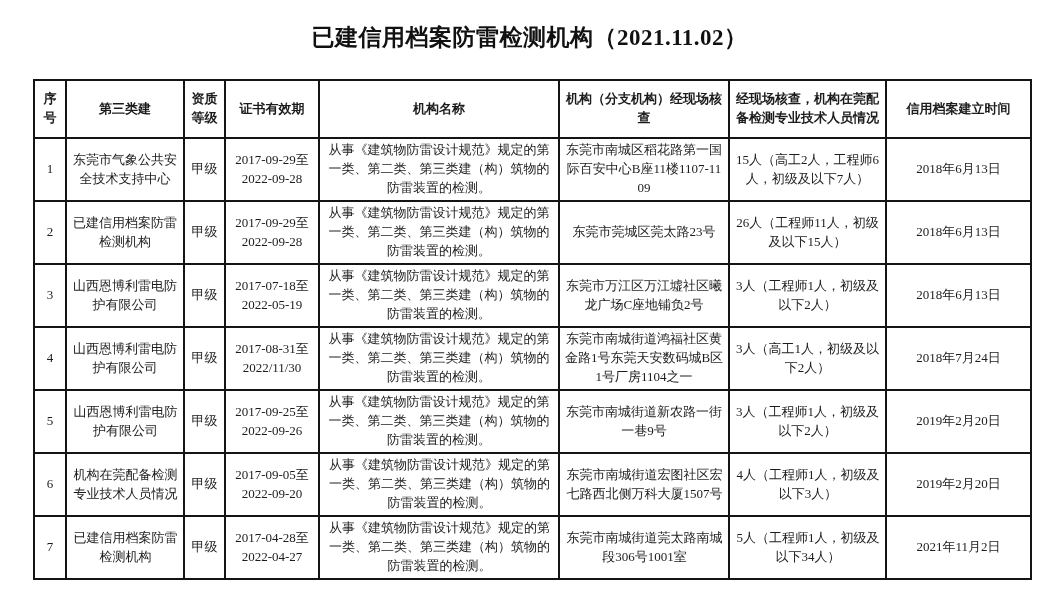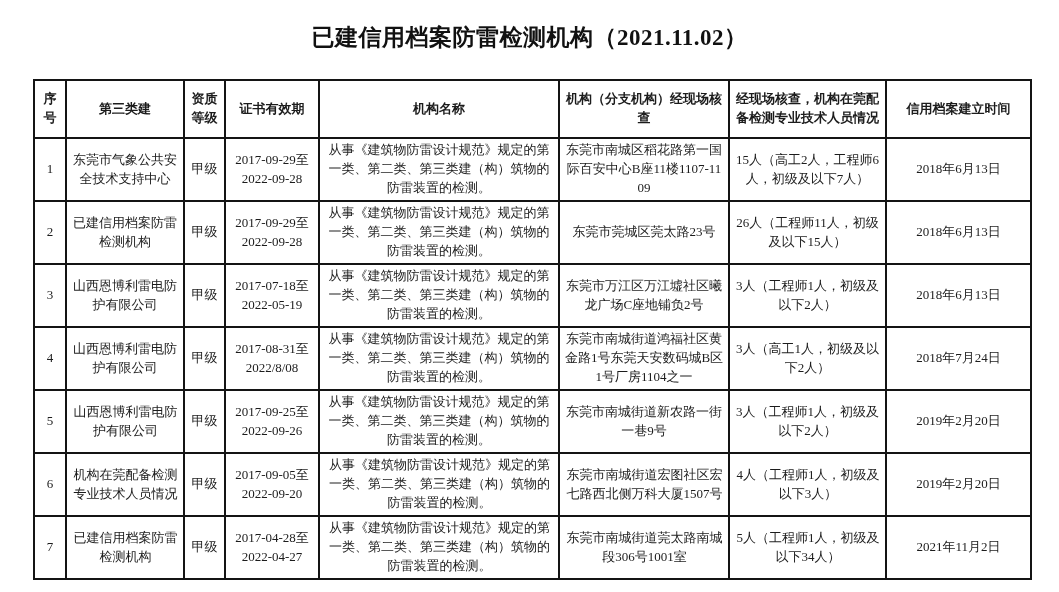--- a/index.html
+++ b/index.html
@@ -126,21 +126,21 @@
         <td class="c-scope">从事《建筑物防雷设计规范》规定的第一类、第二类、第三类建（构）筑物的防雷装置的检测。</td>
         <td class="c-addr">东莞市万江区万江墟社区曦龙广场C座地铺负2号</td>
         <td class="c-pers">3人（工程师1人，初级及以下2人）</td>
         <td class="c-est">2018年6月13日</td>
       </tr>
       <tr class="row">
         <td class="c-no">4</td>
         <td class="c-name">山西恩博利雷电防护有限公司</td>
         <td class="c-level">甲级</td>
         <td class="c-validity">2017-08-31至
-2022/8/08</td>
+2022/11/30</td>
         <td class="c-scope">从事《建筑物防雷设计规范》规定的第一类、第二类、第三类建（构）筑物的防雷装置的检测。</td>
         <td class="c-addr">东莞市南城街道鸿福社区黄金路1号东莞天安数码城B区1号厂房1104之一</td>
         <td class="c-pers">3人（高工1人，初级及以下2人）</td>
         <td class="c-est">2018年7月24日</td>
       </tr>
       <tr class="row">
         <td class="c-no">5</td>
         <td class="c-name al">山西恩博利雷电防护有限公司</td>
         <td class="c-level">甲级</td>
         <td class="c-validity">2017-09-25至

